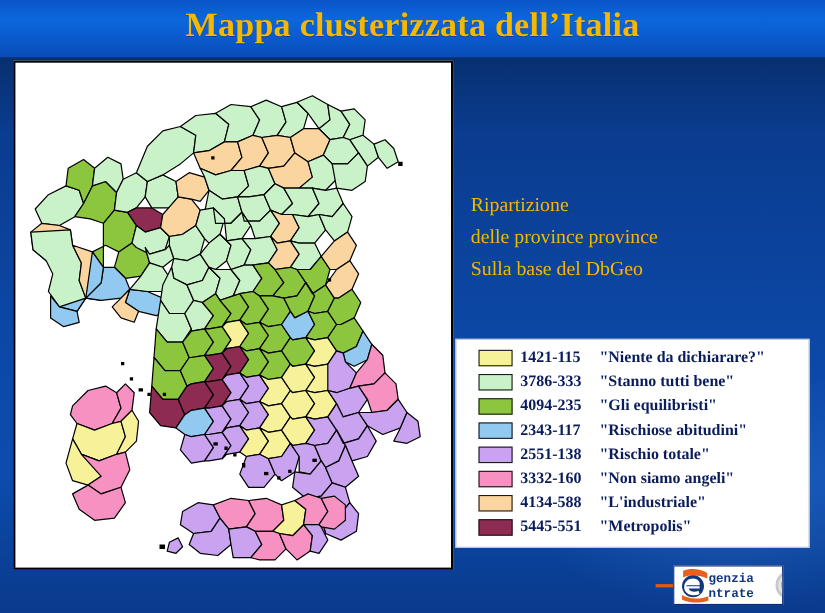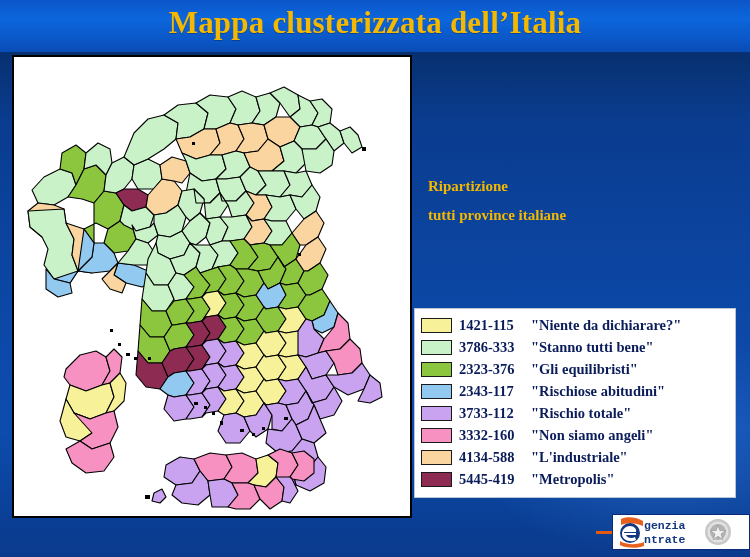--- a/index.html
+++ b/index.html
@@ -48,30 +48,30 @@
     background:#ffffff;
     border:2px solid #000000;
     box-sizing:border-box;
     overflow:hidden;
   }
   #mapPanel svg{display:block;}
 
   
   #sideText{
     position:absolute;left:428px;top:172px;width:300px;
-    color:#f5b800;font-weight:bold;font-size:15px;line-height:29px;
+    color:#f5b800;font-weight:normal;font-size:18px;line-height:29px;
     font-family:"Liberation Serif", serif;
   }
   #sideText div{white-space:nowrap;}
 
   
   #legend{
     position:absolute;left:414px;top:308px;width:322px;height:190px;
     background:#ffffff;border:1px solid #b9c4d8;box-sizing:border-box;
-    padding:5px 6px 4px 6px;
+    padding:5px 6px 4px 20px;
   }
   .legrow{
     display:flex;align-items:center;height:22px;
   }
   .swatch{
     width:31px;height:15px;
     border:1.5px solid #1a1a1a;
     box-sizing:border-box;
     margin-right:7px;flex:0 0 auto;
   }
@@ -80,21 +80,21 @@
     font-family:"Liberation Serif", serif;
     width:72px;flex:0 0 auto;white-space:nowrap;
   }
   .leglabel{
     color:#0a1c5a;font-weight:bold;font-size:14.5px;
     font-family:"Liberation Serif", serif;white-space:nowrap;
   }
 
   
   #logo{
-    position:absolute;left:612px;top:514px;width:138px;height:36px;
+    position:absolute;left:612px;top:514px;width:100px;height:36px;
     background:#ffffff;border:1px solid #0a2a7a;
     box-sizing:border-box;overflow:hidden;
   }
   #logoDash{
     position:absolute;left:596px;top:531px;width:16px;height:3px;background:#e05a12;
   }
 </style>
 </head>
 <body>
 
@@ -290,62 +290,63 @@
         <path fill="#000000" stroke="none" d="M178,85 l3,0 l0,3 l-3,0 Z"></path>
         <path fill="#000000" stroke="none" d="M348,90 l4,0 l0,4 l-4,0 Z"></path>
         <path fill="#000000" stroke="none" d="M284,196 l3,0 l0,3 l-3,0 Z"></path>
         <path fill="#000000" stroke="none" d="M131,438 l5,0 l0,4 l-5,0 Z"></path>
       </g>
     </svg>
   </div>
 
   <div id="sideText">
     <div>Ripartizione</div>
-    <div>tutti province italiane</div>
+    <div>delle province province</div>
+    <div>Sulla base del DbGeo</div>
   </div>
 
   <div id="legend">
     <div class="legrow">
       <span class="swatch" style="background: rgb(247, 241, 153);"></span>
       <span class="legcode">1421-115</span>
       <span class="leglabel">"Niente da dichiarare?"</span>
     </div>
     <div class="legrow">
       <span class="swatch" style="background: rgb(201, 242, 201);"></span>
       <span class="legcode">3786-333</span>
       <span class="leglabel">"Stanno tutti bene"</span>
     </div>
     <div class="legrow">
       <span class="swatch" style="background: rgb(140, 198, 62);"></span>
-      <span class="legcode">2323-376</span>
+      <span class="legcode">4094-235</span>
       <span class="leglabel">"Gli equilibristi"</span>
     </div>
     <div class="legrow">
       <span class="swatch" style="background: rgb(146, 201, 240);"></span>
       <span class="legcode">2343-117</span>
       <span class="leglabel">"Rischiose abitudini"</span>
     </div>
     <div class="legrow">
       <span class="swatch" style="background: rgb(201, 163, 240);"></span>
-      <span class="legcode">3733-112</span>
+      <span class="legcode">2551-138</span>
       <span class="leglabel">"Rischio totale"</span>
     </div>
     <div class="legrow">
       <span class="swatch" style="background: rgb(247, 145, 194);"></span>
       <span class="legcode">3332-160</span>
       <span class="leglabel">"Non siamo angeli"</span>
     </div>
     <div class="legrow">
       <span class="swatch" style="background: rgb(250, 213, 160);"></span>
       <span class="legcode">4134-588</span>
       <span class="leglabel">"L'industriale"</span>
     </div>
     <div class="legrow">
       <span class="swatch" style="background: rgb(142, 43, 82);"></span>
-      <span class="legcode">5445-419</span>
+      <span class="legcode">5445-551</span>
       <span class="leglabel">"Metropolis"</span>
     </div>
   </div>
 
   <div id="logoDash"></div>
   <div id="logo">
     <svg width="124" height="34" viewBox="0 0 124 34" xmlns="http://www.w3.org/2000/svg">
 
       <path d="M8,4 C14,1 24,2 30,6 L30,11 C24,8 14,7 8,10 Z" fill="#e8601c"></path>
 

